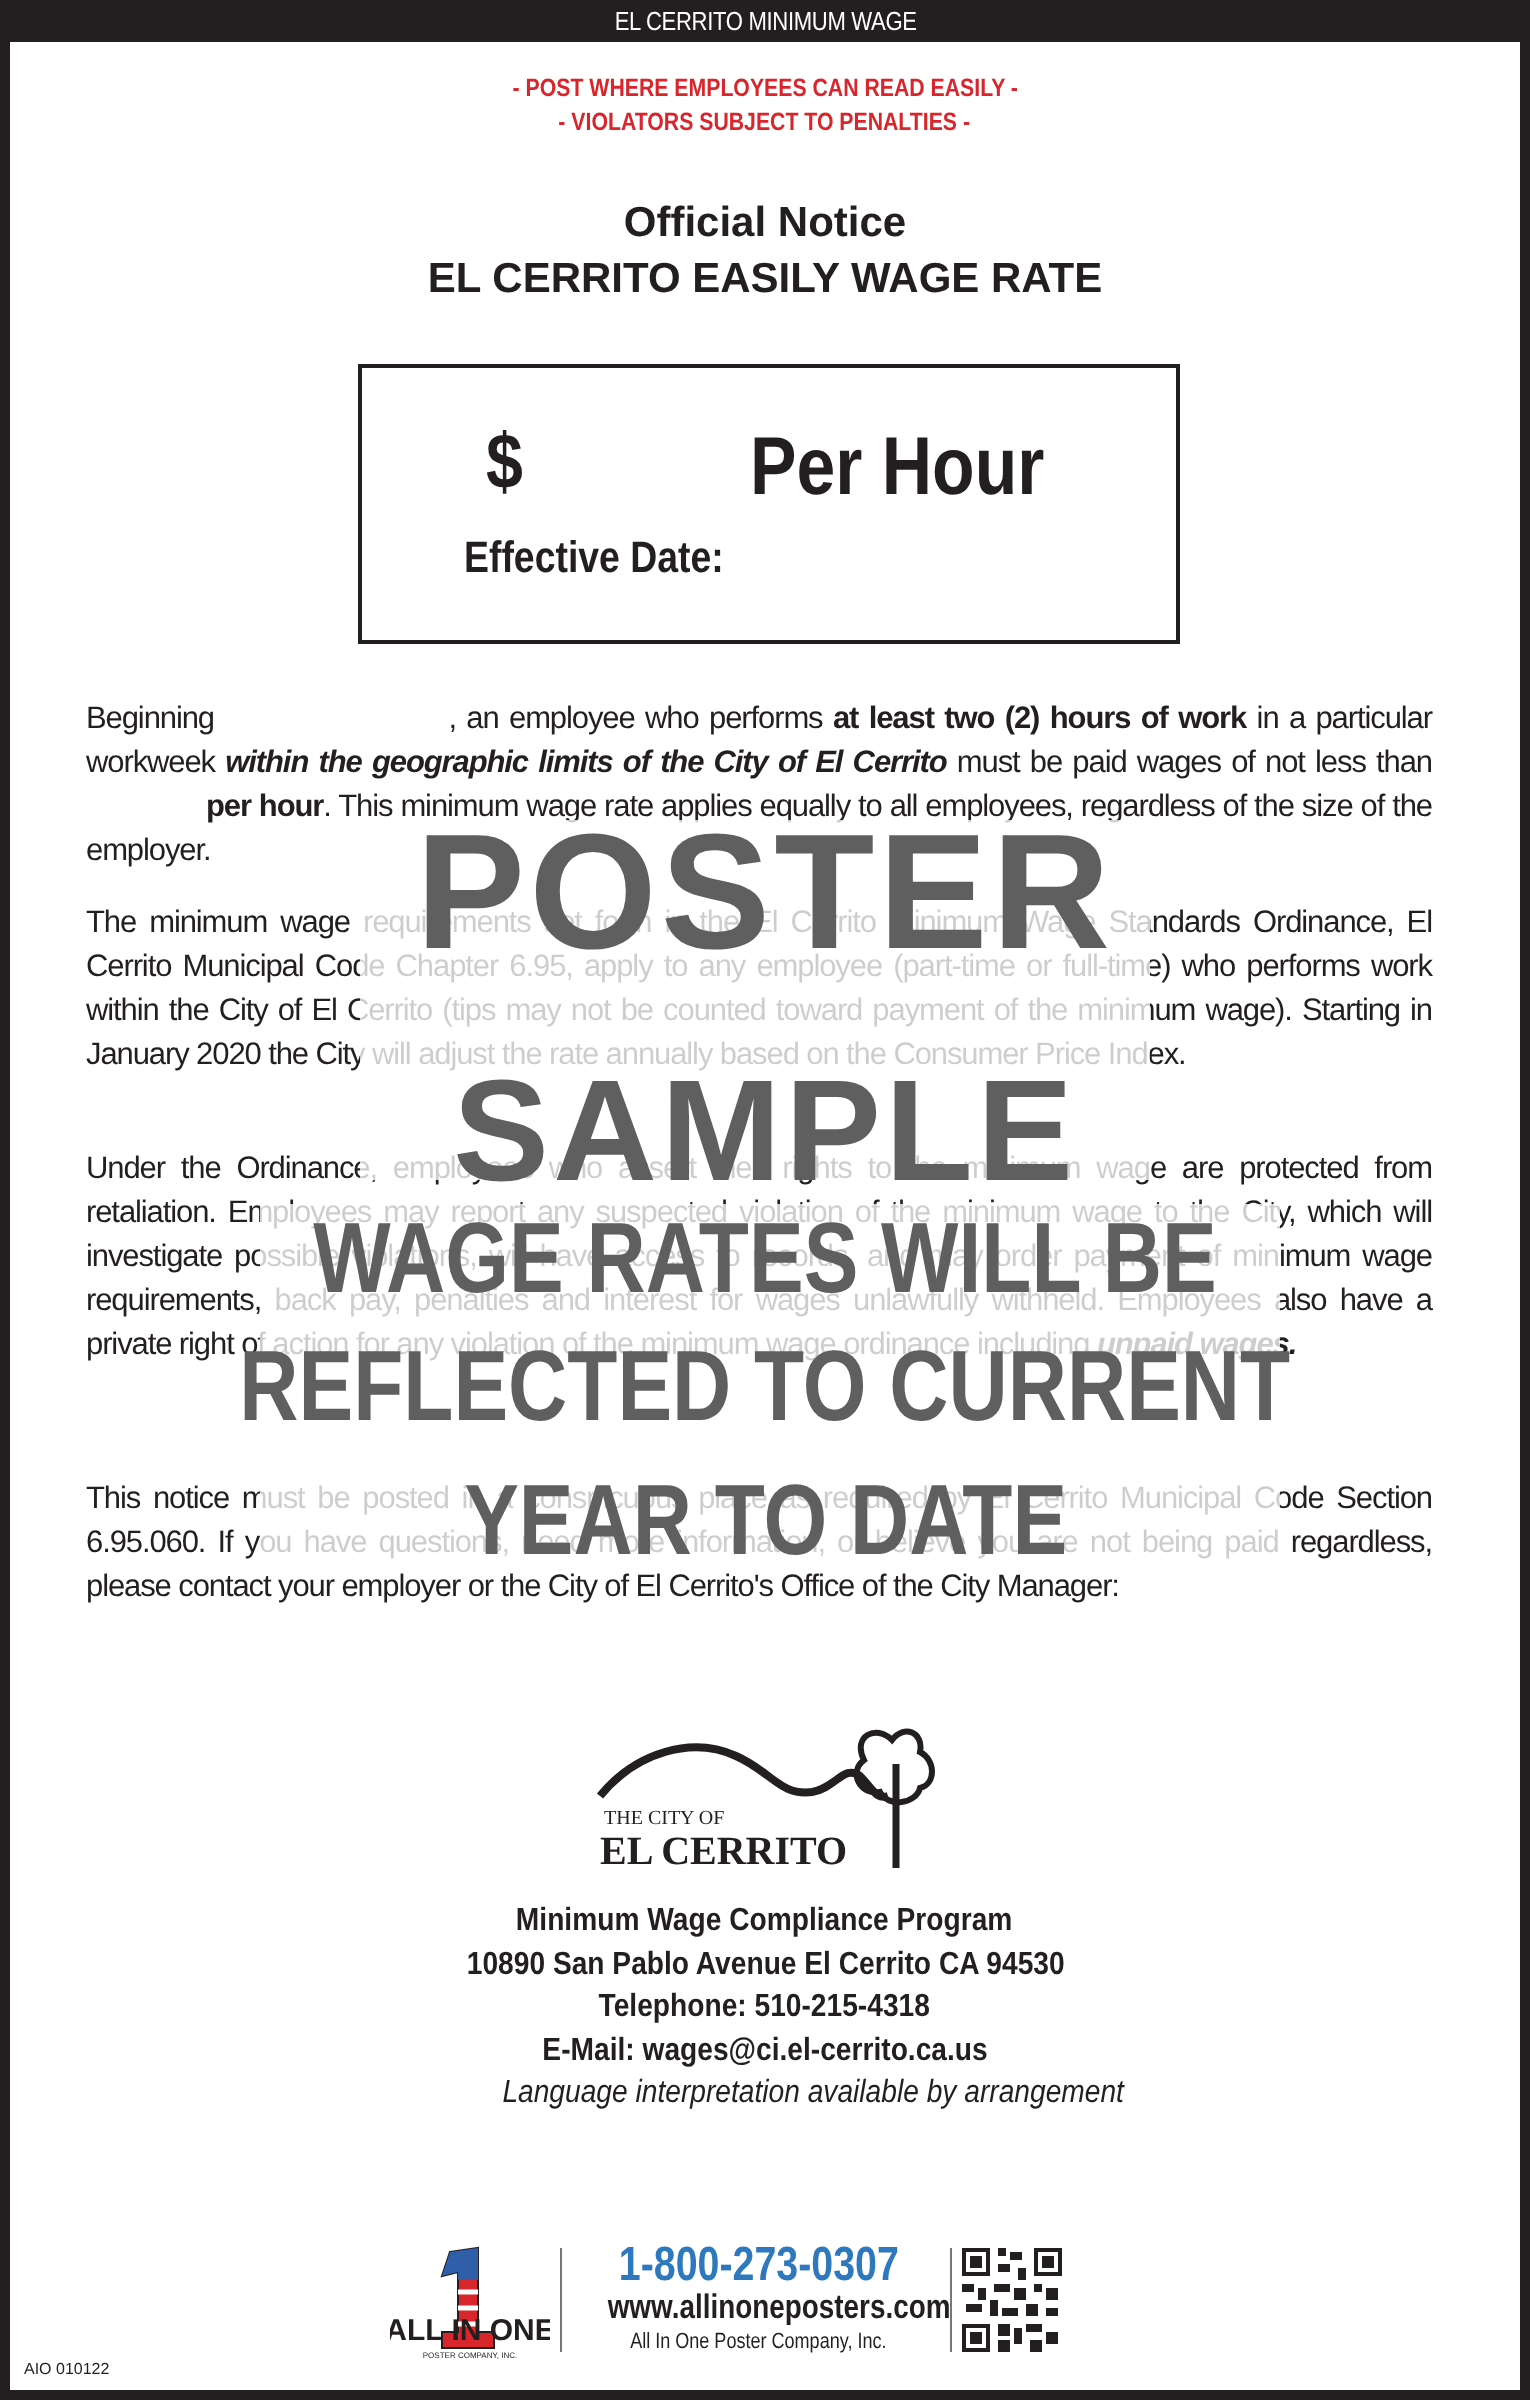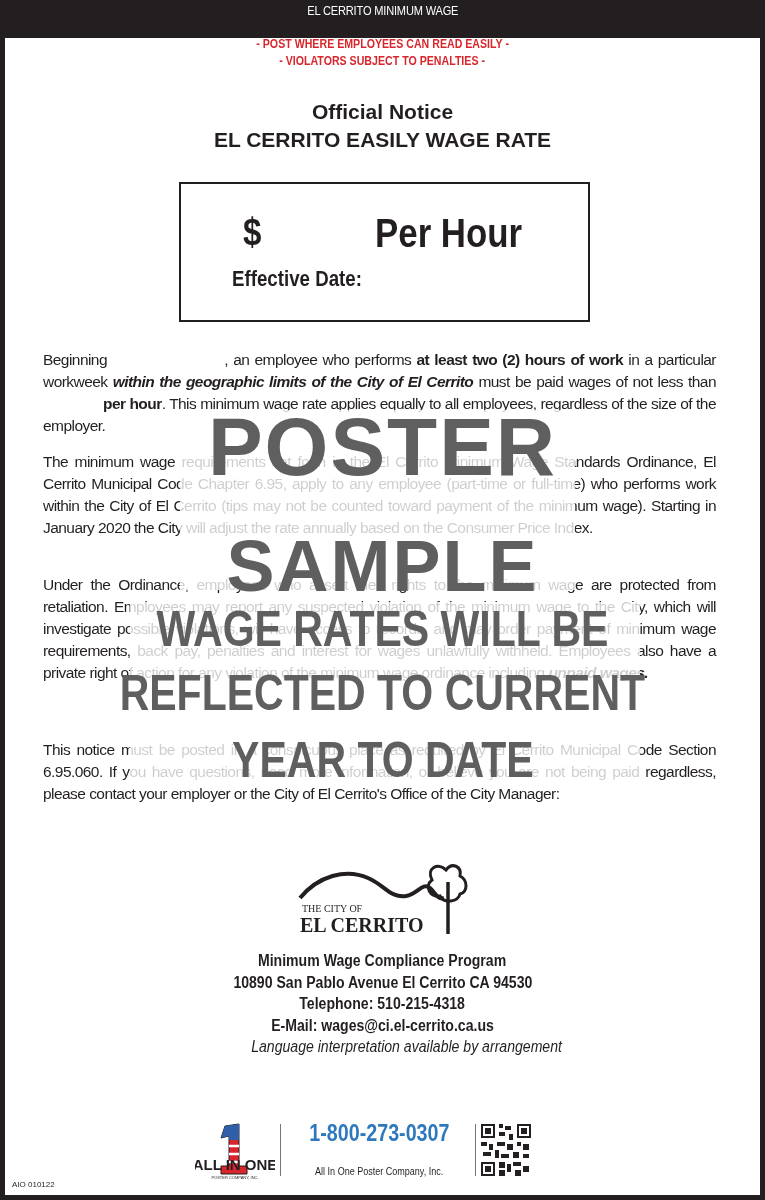--- a/index.html
+++ b/index.html
@@ -4,21 +4,21 @@
 <style>
   * { box-sizing: border-box; margin: 0; padding: 0; }
   html, body { width: 765px; height: 1200px; background: #ffffff; overflow: hidden; }
   body { font-family: "Liberation Sans", sans-serif; color: #231f20; position: relative; }
 
   .frame {
     position: absolute; left: 0; top: 0; width: 765px; height: 1200px;
     border: 5px solid #231f20; border-top: none; border-bottom-width: 5px;
   }
   .topbar {
-    position: absolute; left: 0; top: 0; width: 765px; height: 38px;
+    position: absolute; left: 0; top: 0; width: 765px; height: 21px;
     background: #231f20; color: #ffffff; text-align: center;
     font-size: 13px; line-height: 22px; letter-spacing: -0.2px;
     font-family: "Liberation Sans Narrow", "Liberation Sans", sans-serif;
     transform-origin: center; 
   }
   .topbar span { display: inline-block; transform: scaleX(0.85); }
 
   .warn {
     position: absolute; left: 0; width: 765px; text-align: center;
     color: #d8262c; font-weight: bold; font-size: 12.5px; line-height: 17px;
@@ -160,20 +160,21 @@
       <path d="M30 4 L44 2 L44 18 L34 18 L34 14 L26 16 Z" fill="#2e5fa8"></path>
       <line x1="34" y1="24" x2="44" y2="24" stroke="#fff" stroke-width="2.5"></line>
       <line x1="34" y1="32" x2="44" y2="32" stroke="#fff" stroke-width="2.5"></line>
       <line x1="34" y1="40" x2="44" y2="40" stroke="#fff" stroke-width="2.5"></line>
       <text x="40" y="48" text-anchor="middle" font-family="Liberation Sans, sans-serif" font-weight="bold" font-size="15" fill="#231f20" transform="scale(1,1)">ALL IN ONE</text>
       <text x="40" y="57" text-anchor="middle" font-family="Liberation Sans, sans-serif" font-size="4" fill="#231f20">POSTER COMPANY, INC.</text>
     </svg>
   </div>
   <div class="vsep1"></div>
   <div class="phone"><span>1-800-273-0307</span></div>
+  <div class="url"><span>www.allinoneposters.com</span></div>
   <div class="company"><span>All In One Poster Company, Inc.</span></div>
   <div class="vsep2"></div>
   <div class="qr">
     <svg width="50" height="52" viewBox="0 0 25 26">
       <rect x="0" y="0" width="7" height="7" fill="#231f20"></rect>
         <rect x="1" y="1" width="5" height="5" fill="#fff"></rect>
         <rect x="2" y="2" width="3" height="3" fill="#231f20"></rect>
       <rect x="18" y="0" width="7" height="7" fill="#231f20"></rect>
         <rect x="19" y="1" width="5" height="5" fill="#fff"></rect>
         <rect x="20" y="2" width="3" height="3" fill="#231f20"></rect>

